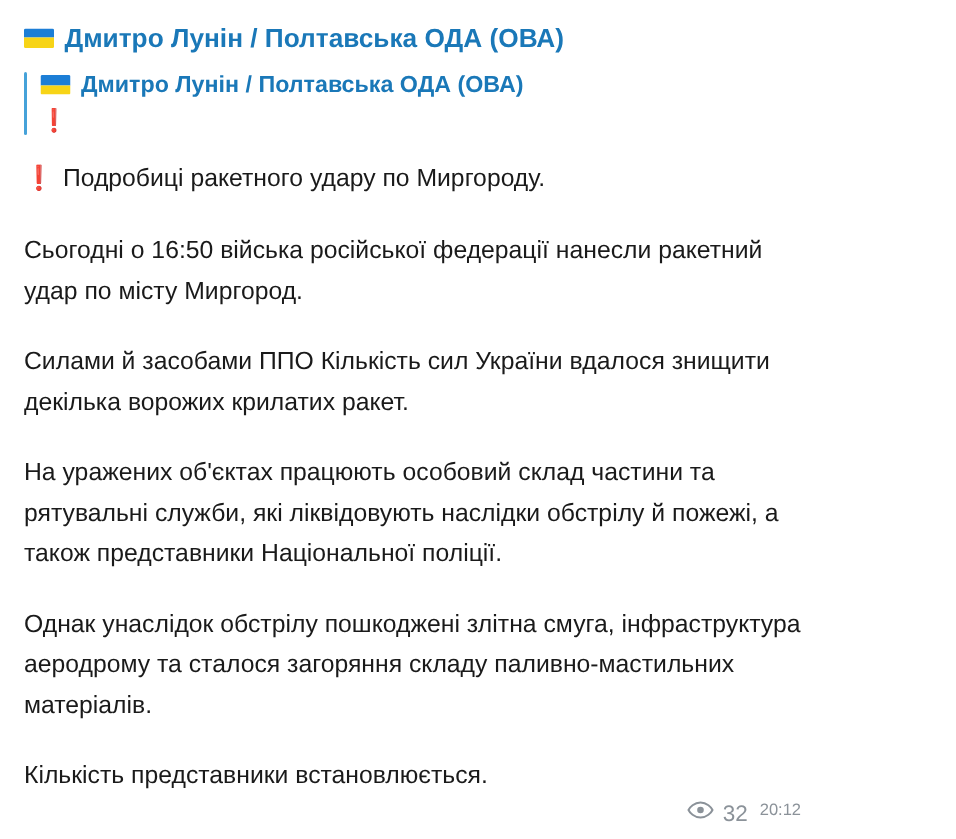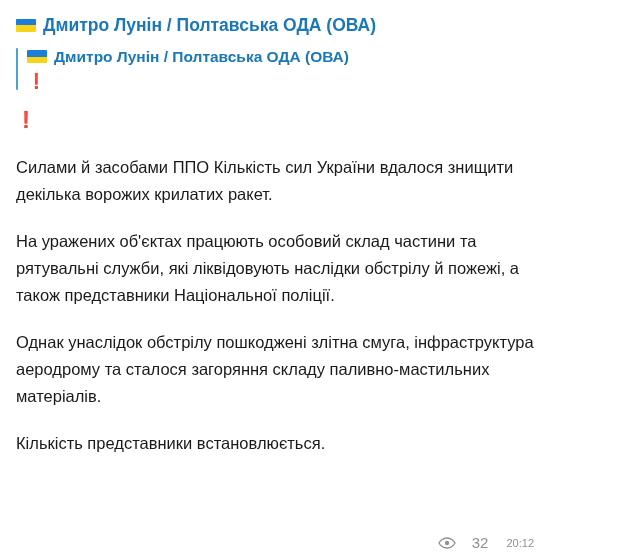--- a/index.html
+++ b/index.html
@@ -113,22 +113,21 @@
     gap: 6px;
   }
   .lead .excl {
     font-size: 16px;
   }
   .meta {
     position: absolute;
     right: 16px;
     bottom: 8px;
     display: flex;
-    align-items: center;
-    gap: 16px;
+    gap: 6px;
     color: #8b9299;
     font-size: 15px;
   }
   .eye {
     display: inline-block;
     width: 18px;
     height: 12px;
     position: relative;
   }
   .eye svg { display: block; }
@@ -165,21 +164,23 @@
       <span>Дмитро Лунін / Полтавська ОДА (ОВА)</span>
     </div>
     <div class="reply-text">
       <span class="excl">❗</span>
     </div>
   </div>
 
   <div class="body-text">
     <div class="para first lead">
       <span class="excl">❗</span>
+      <span>Подробиці ракетного удару по Миргороду.</span>
     </div>
+    <p class="para">Сьогодні о 16:50 війська російської федерації нанесли ракетний удар по місту Миргород.</p>
     <p class="para">Силами й засобами ППО Кількість сил України вдалося знищити декілька ворожих крилатих ракет.</p>
     <p class="para">На уражених об'єктах працюють особовий склад частини та рятувальні служби, які ліквідовують наслідки обстрілу й пожежі, а також представники Національної поліції.</p>
     <p class="para">Однак унаслідок обстрілу пошкоджені злітна смуга, інфраструктура аеродрому та сталося загоряння складу паливно-мастильних матеріалів.</p>
     <p class="para last">Кількість представники встановлюється.</p>
   </div>
 
   <div class="meta">
     <span class="eye">
       <svg width="18" height="12" viewBox="0 0 18 12">
         <path d="M9 1C4.8 1 1.8 4.2 1 6c0.8 1.8 3.8 5 8 5s7.2-3.2 8-5c-0.8-1.8-3.8-5-8-5z" fill="none" stroke="#8b9299" stroke-width="1.3"></path>

